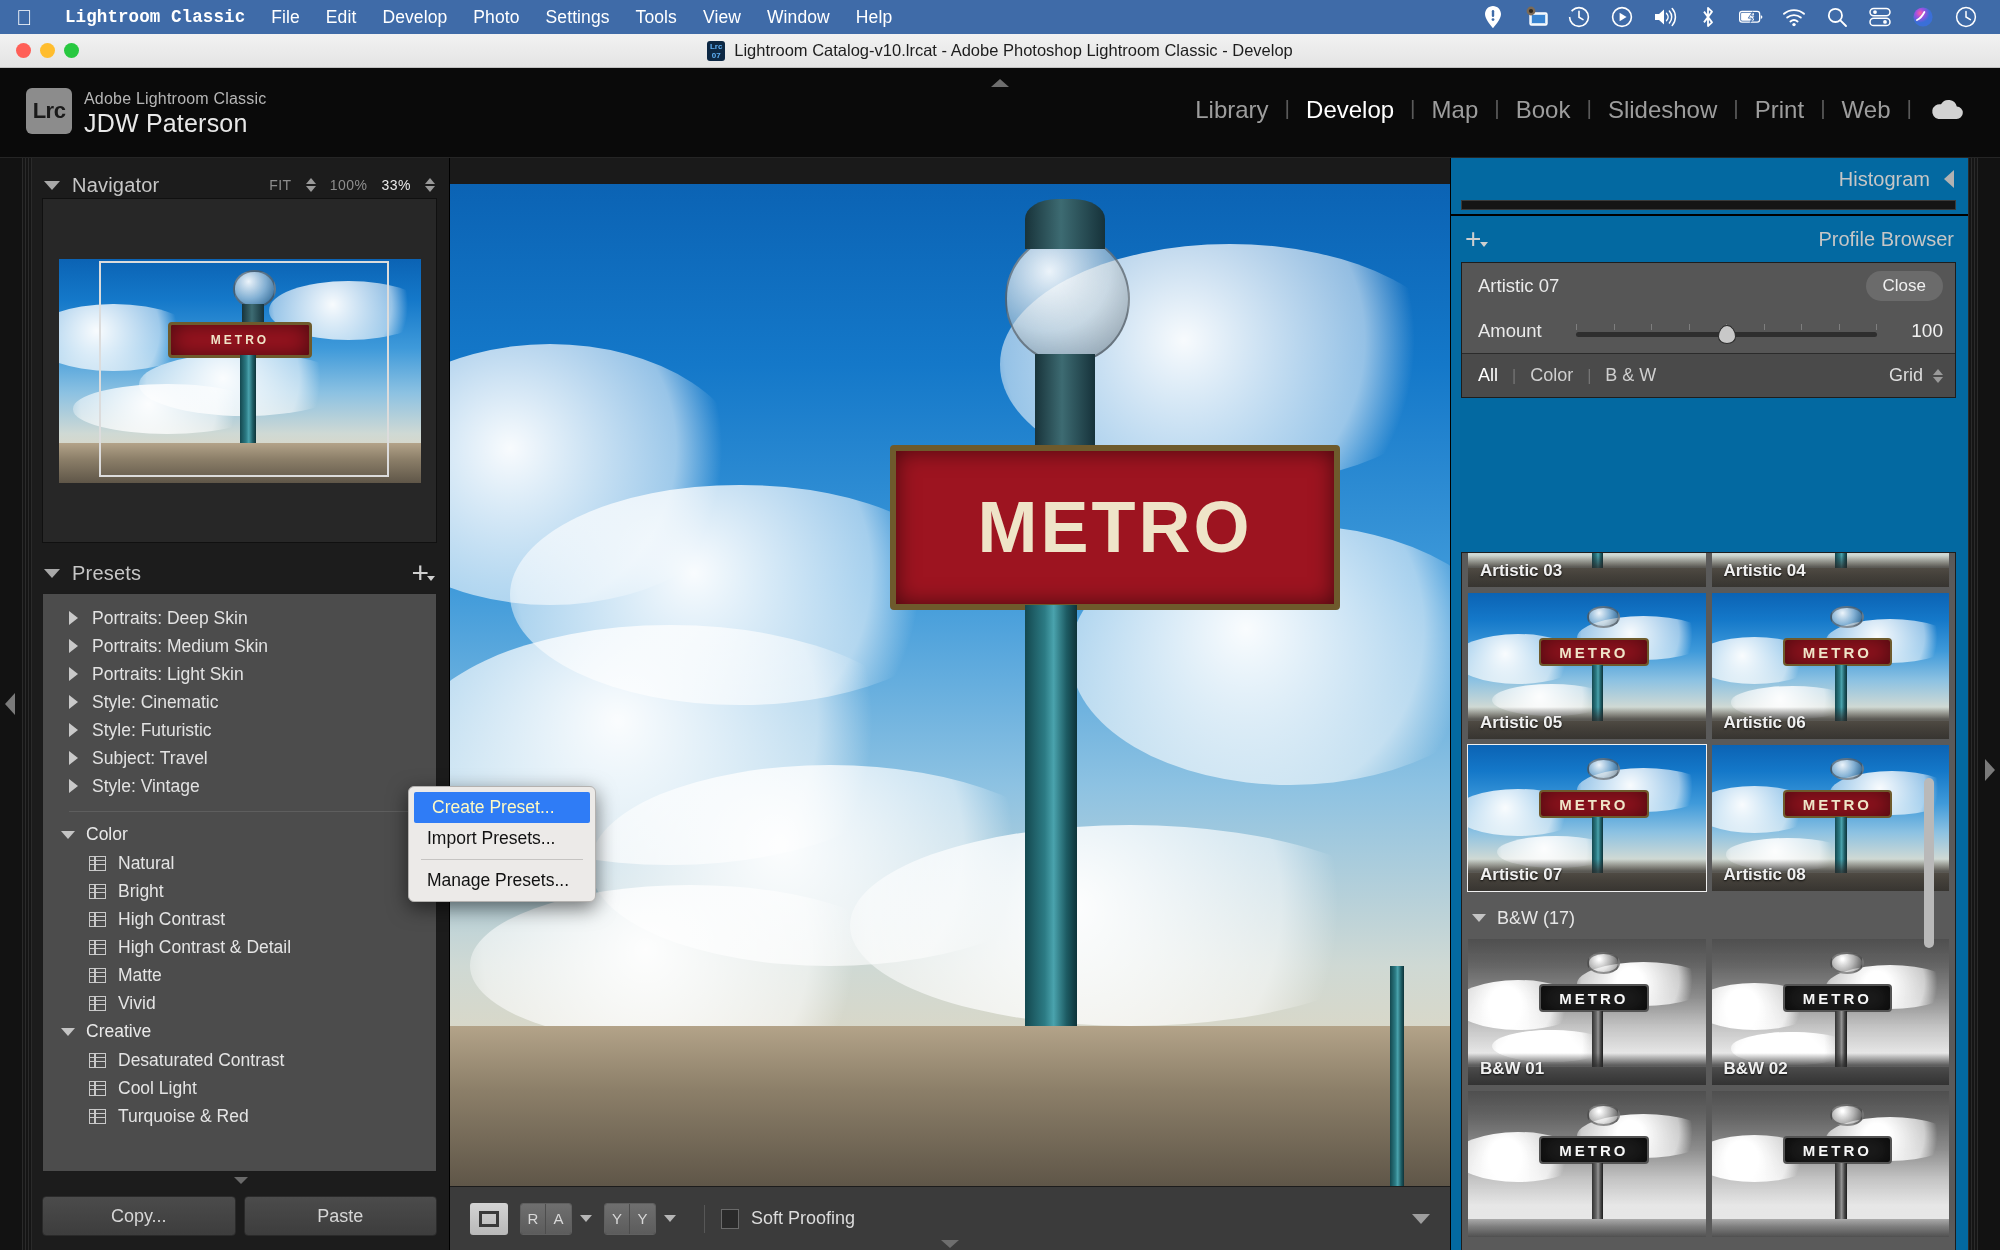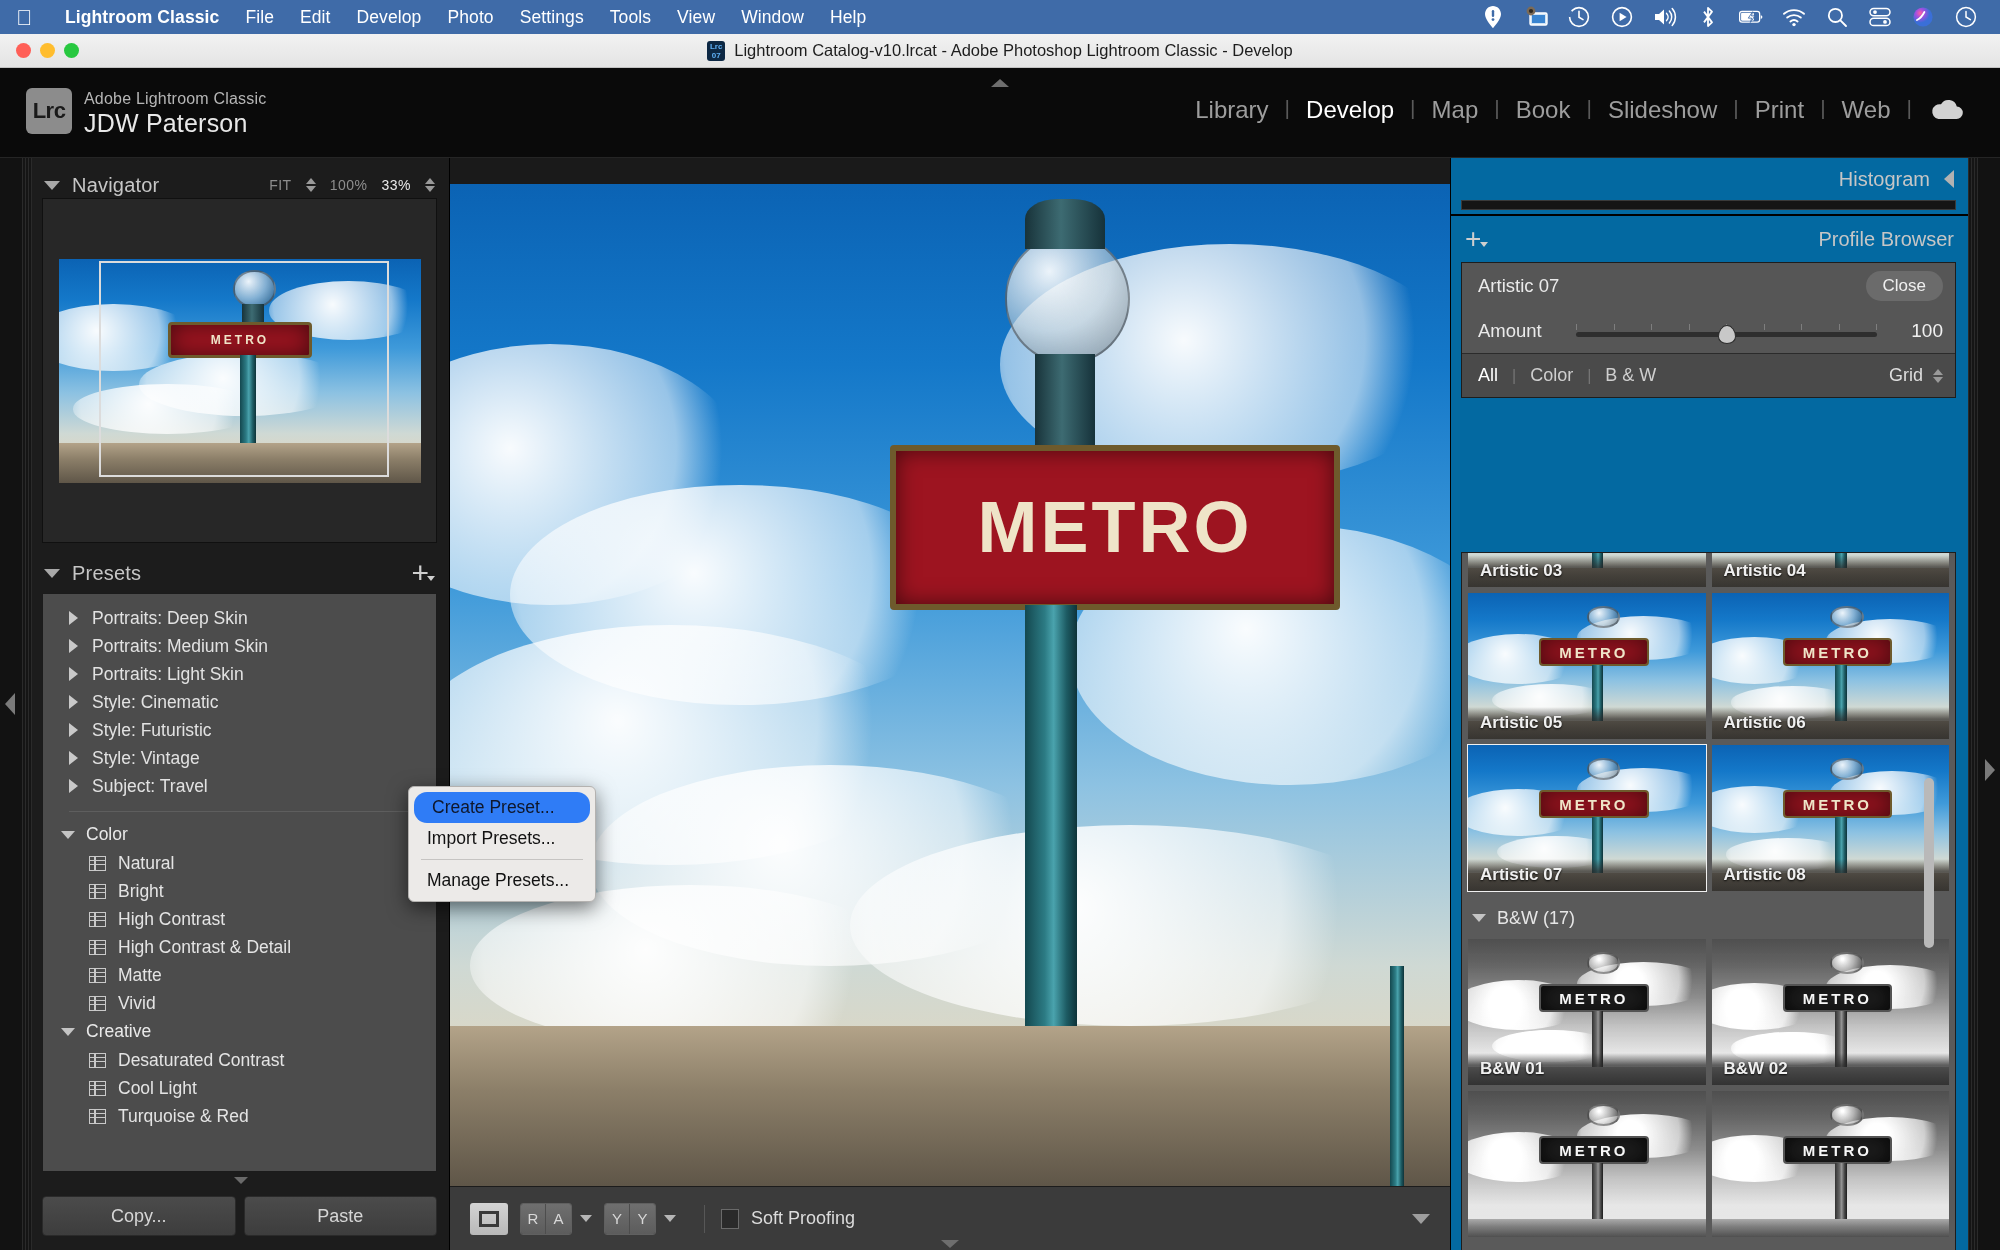--- a/index.html
+++ b/index.html
@@ -23,21 +23,21 @@
   }
   .apple-logo {
     width: 20px; height: 22px; margin-right: 18px;
     display: flex; align-items: center; justify-content: center;
     font-size: 21px; line-height: 1; color: #fff;
   }
   .menu-item {
     font-size: 17.5px; color: #ffffff; padding: 0 13px;
     white-space: nowrap; letter-spacing: 0.1px;
   }
-  .menu-item.app-name { font-weight: bold; }
+  .menu-item.app-name { font-weight: bold; font-family: Liberation Mono, monospace; }
   .menubar-right {
     margin-left: auto; display: flex; align-items: center; gap: 19px;
     padding-right: 8px;
   }
   .tray-icon {
     width: 24px; height: 24px; display: flex; align-items: center; justify-content: center;
     color: #fff;
   }
   .tray-icon svg { display: block; }
 
@@ -241,21 +241,21 @@
     position: absolute; left: 408px; top: 628px; width: 188px;
     background: #eceae8; border: 1px solid #b4b2b0; border-radius: 6px;
     box-shadow: 0 6px 20px rgba(0,0,0,.55);
     padding: 5px 0; z-index: 200;
   }
   .ctx-item {
     height: 31px; display: flex; align-items: center;
     padding: 0 12px 0 18px; font-size: 17.5px; color: #111;
     white-space: nowrap;
   }
-  .ctx-item.sel { background: #2f7cf6; color: #0f172a; margin: 0 5px; border-radius: 13px; }
+  .ctx-item.sel { background: #2f7cf6; color: #fef9c3; margin: 0 5px; border-radius: 2px; }
   .ctx-div { height: 1px; background: #c6c4c2; margin: 5px 12px; }
 
   
   .center {
     position: absolute; left: 450px; top: 0; right: 550px; bottom: 0;
     background: #1a1a1a;
   }
   .photo-wrap {
     position: absolute; left: 0; right: 0; top: 26px; bottom: 64px;
     overflow: hidden;
@@ -691,25 +691,25 @@
             <div class="pg-row">
               <span class="tri-right"></span>
               <span>Style: Cinematic</span>
             </div>
             <div class="pg-row">
               <span class="tri-right"></span>
               <span>Style: Futuristic</span>
             </div>
             <div class="pg-row">
               <span class="tri-right"></span>
-              <span>Style: Vintage</span>
+              <span>Subject: Travel</span>
             </div>
             <div class="pg-row">
               <span class="tri-right"></span>
-              <span>Subject: Travel</span>
+              <span>Style: Vintage</span>
             </div>
 
             <div class="pg-sep"></div>
 
             <div class="sec-row">
               <span class="tri-sm"></span>
               <span>Color</span>
             </div>
             <div class="pr-row">
               <span class="grid-ic"></span>

